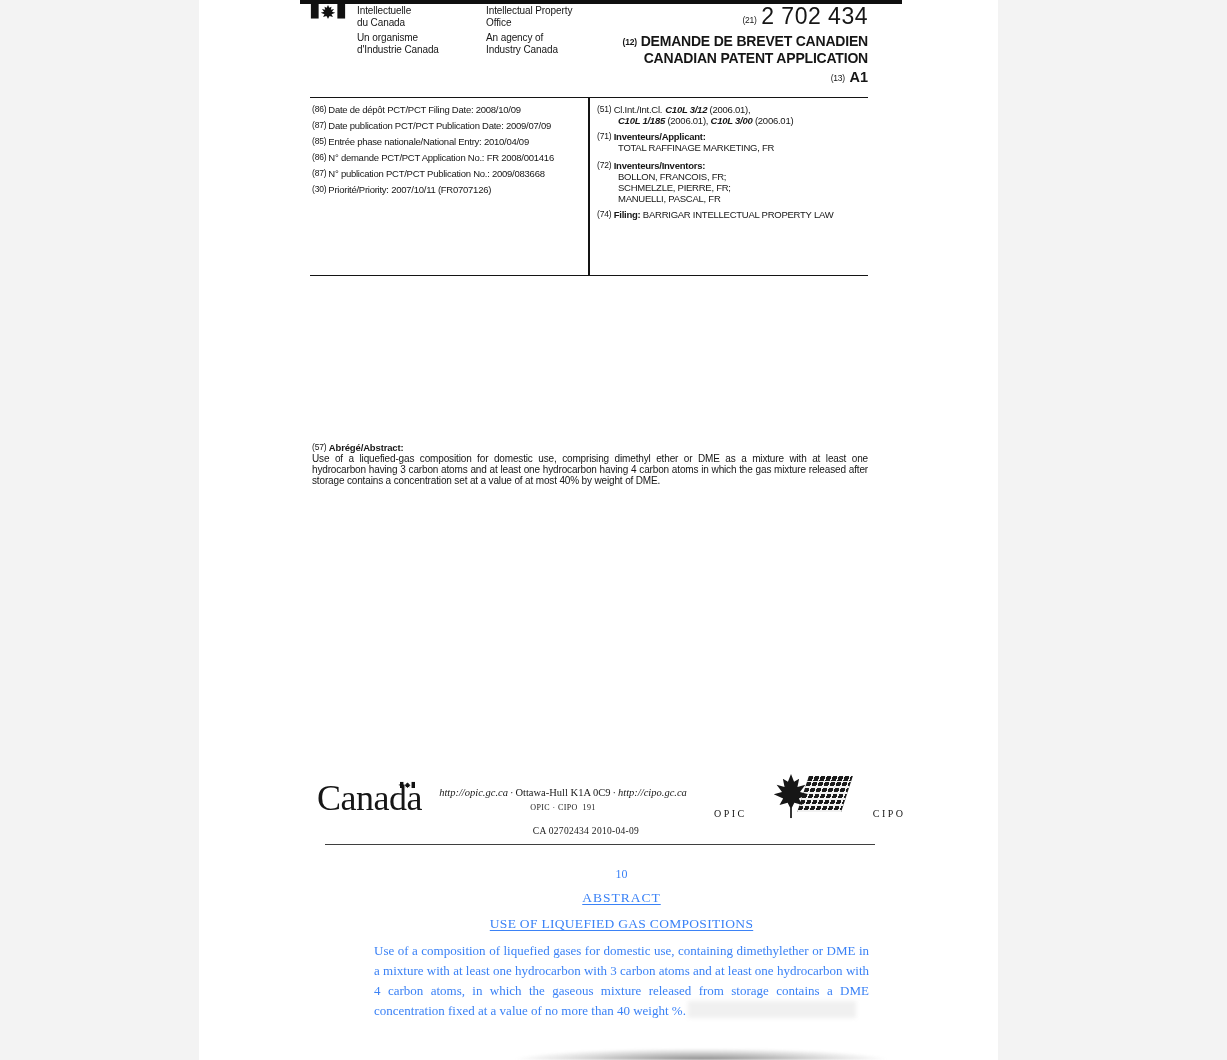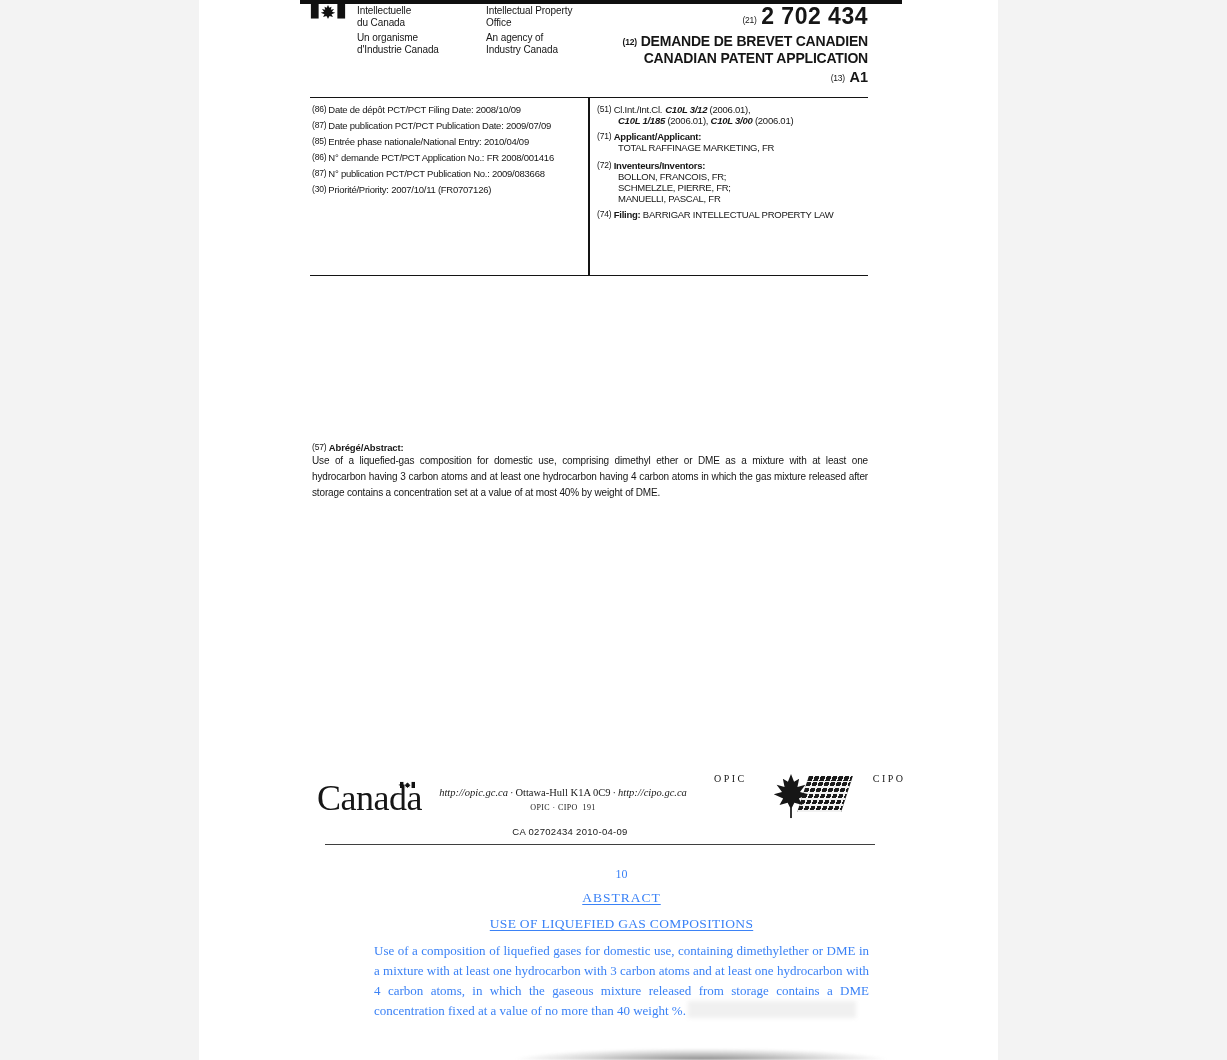--- a/index.html
+++ b/index.html
@@ -11,21 +11,21 @@
   
   .top-bar{left:101px;top:0;width:602px;height:4px;background:#101010;}
   .flag-svg{left:110px;top:4px;width:38px;height:15px;}
   .agency{font-size:10px;line-height:11.5px;letter-spacing:-0.1px;}
   .agency-fr{left:158px;top:5px;}
   .agency-fr-sub{left:158px;top:32px;}
   .agency-en{left:287px;top:5px;}
   .agency-en-sub{left:287px;top:32px;}
   .hdr-right{right:130px;top:3px;text-align:right;}
   .inid{font-size:8.5px;vertical-align:1px;letter-spacing:-0.2px;}
-  .pat-num{font-size:23px;font-weight:700;letter-spacing:0.5px;}
+  .pat-num{font-size:23px;font-weight:400;letter-spacing:0.5px;}
   .doc-type{font-size:14px;font-weight:700;line-height:15.5px;letter-spacing:-0.2px;margin-top:4px;}
   .doc-type2{font-size:14px;font-weight:700;line-height:15.5px;letter-spacing:-0.2px;}
   .kind-line{margin-top:2px;}
   .kind{font-size:14.5px;font-weight:700;}
 
   
   .biblio{left:111px;top:97px;width:558px;height:177px;border-top:1.5px solid #141414;border-bottom:1.5px solid #141414;}
   .divider{position:absolute;left:278px;top:0;width:1.5px;height:100%;background:#141414;}
   .b-row{position:absolute;left:2px;font-size:9.5px;letter-spacing:-0.25px;white-space:nowrap;line-height:11px;}
   .b-row .inid{margin-right:2px;}
@@ -33,37 +33,37 @@
   .r-head{white-space:nowrap;}
   .r-ind{padding-left:21px;}
   .bold{font-weight:700;}
   .bi{font-weight:700;font-style:italic;}
   .ipc-cls{margin-left:3px;}
 
   
   .title-row{white-space:nowrap;font-size:9.5px;letter-spacing:-0.1px;line-height:11.5px;}
   .titles{left:113px;top:285px;}
   .abstract-label{left:113px;top:442px;font-size:9.5px;letter-spacing:-0.15px;}
-  .abstract-body{left:113px;top:453px;width:556px;font-size:10px;line-height:16px;letter-spacing:-0.15px;text-align:justify;}
+  .abstract-body{left:113px;top:453px;width:556px;font-size:10px;line-height:11px;letter-spacing:-0.15px;text-align:justify;}
   .wordmark{left:118px;top:780px;font-family:"Liberation Serif",serif;font-size:36px;letter-spacing:-0.5px;line-height:36px;}
   .wm-flag{left:201px;top:781px;width:15px;height:8px;}
   .ftr-center{left:233px;top:787px;width:262px;text-align:center;font-family:"Liberation Serif",serif;}
   .ftr-line1{font-size:10.5px;line-height:12px;white-space:nowrap;}
   .it{font-style:italic;}
   .sep{margin:0 2px;}
   .ftr-line2{font-size:8px;letter-spacing:0.4px;margin-top:4px;white-space:pre;}
-  .opic-logo{left:515px;top:773px;height:46px;display:flex;align-items:flex-start;gap:20px;}
+  .opic-logo{left:515px;top:773px;height:46px;display:flex;align-items:flex-end;gap:20px;}
   .logo-text{font-family:"Liberation Serif",serif;font-size:10px;letter-spacing:2.5px;}
   .leaf-grid-wrap{position:relative;width:86px;height:46px;}
   .logo-grid{position:absolute;left:36px;top:3px;width:44px;height:36px;transform:skewX(-18deg);
     background-color:#1b1b1b;
     background-image:repeating-linear-gradient(to right,transparent 0 4.5px,#f2f2f2 4.5px 6px),
                      repeating-linear-gradient(to bottom,transparent 0 4.5px,#f2f2f2 4.5px 6px);}
   .logo-leaf{position:absolute;left:0;top:0;width:48px;height:46px;}
-  .stamp{left:96px;top:826px;width:550px;text-align:center;font-family:Liberation Sans, sans-serif;font-size:9.5px;letter-spacing:0.3px;}
+  .stamp{left:112px;top:826px;width:550px;text-align:center;font-family:Liberation Serif, serif;font-size:9.5px;letter-spacing:0.3px;}
   .ftr-rule{left:126px;top:844px;width:550px;height:1px;background:#3f3f3f;}
 
   
   .p2{font-family:"Liberation Serif",serif;color:#3b82f6;}
   .p2-num{left:175px;top:867px;width:495px;text-align:center;font-size:12px;}
   .p2-heading{left:175px;top:890px;width:495px;text-align:center;font-size:13.5px;letter-spacing:1px;text-decoration:underline;text-underline-offset:2px;}
   .p2-title{left:175px;top:916px;width:495px;text-align:center;font-size:13.5px;letter-spacing:0.3px;text-decoration:underline;text-underline-offset:2px;}
   .p2-body{left:175px;top:941px;width:495px;font-size:13px;line-height:20px;text-align:justify;}
 
   
@@ -137,21 +137,21 @@
       <div class="b-row" style="top:54px"><span class="inid">(86)</span><span>N° demande PCT/PCT Application No.:</span> <span>FR 2008/001416</span></div>
       <div class="b-row" style="top:70px"><span class="inid">(87)</span><span>N° publication PCT/PCT Publication No.:</span> <span>2009/083668</span></div>
       <div class="b-row" style="top:86px"><span class="inid">(30)</span><span>Priorité/Priority:</span> <span>2007/10/11 (FR0707126)</span></div>
 
       <div class="r-entry" style="top:6px">
         <div class="r-head"><span class="inid">(51)</span> <span>Cl.Int./Int.Cl.</span><span class="bi ipc-cls">C10L 3/12</span> <span>(2006.01),</span></div>
         <div class="r-ind"><span class="bi">C10L 1/185</span> <span>(2006.01),</span> <span class="bi">C10L 3/00</span> <span>(2006.01)</span></div>
       </div>
 
       <div class="r-entry" style="top:33px">
-        <div class="r-head"><span class="inid">(71)</span> <span class="bold">Applicant/Applicant:</span></div>
+        <div class="r-head"><span class="inid">(71)</span> <span class="bold">Inventeurs/Applicant:</span></div>
         <div class="r-ind">TOTAL RAFFINAGE MARKETING, FR</div>
       </div>
 
       <div class="r-entry" style="top:62px">
         <div class="r-head"><span class="inid">(72)</span> <span class="bold">Inventeurs/Inventors:</span></div>
         <div class="r-ind">BOLLON, FRANCOIS, FR;</div>
         <div class="r-ind">SCHMELZLE, PIERRE, FR;</div>
         <div class="r-ind">MANUELLI, PASCAL, FR</div>
       </div>
 

